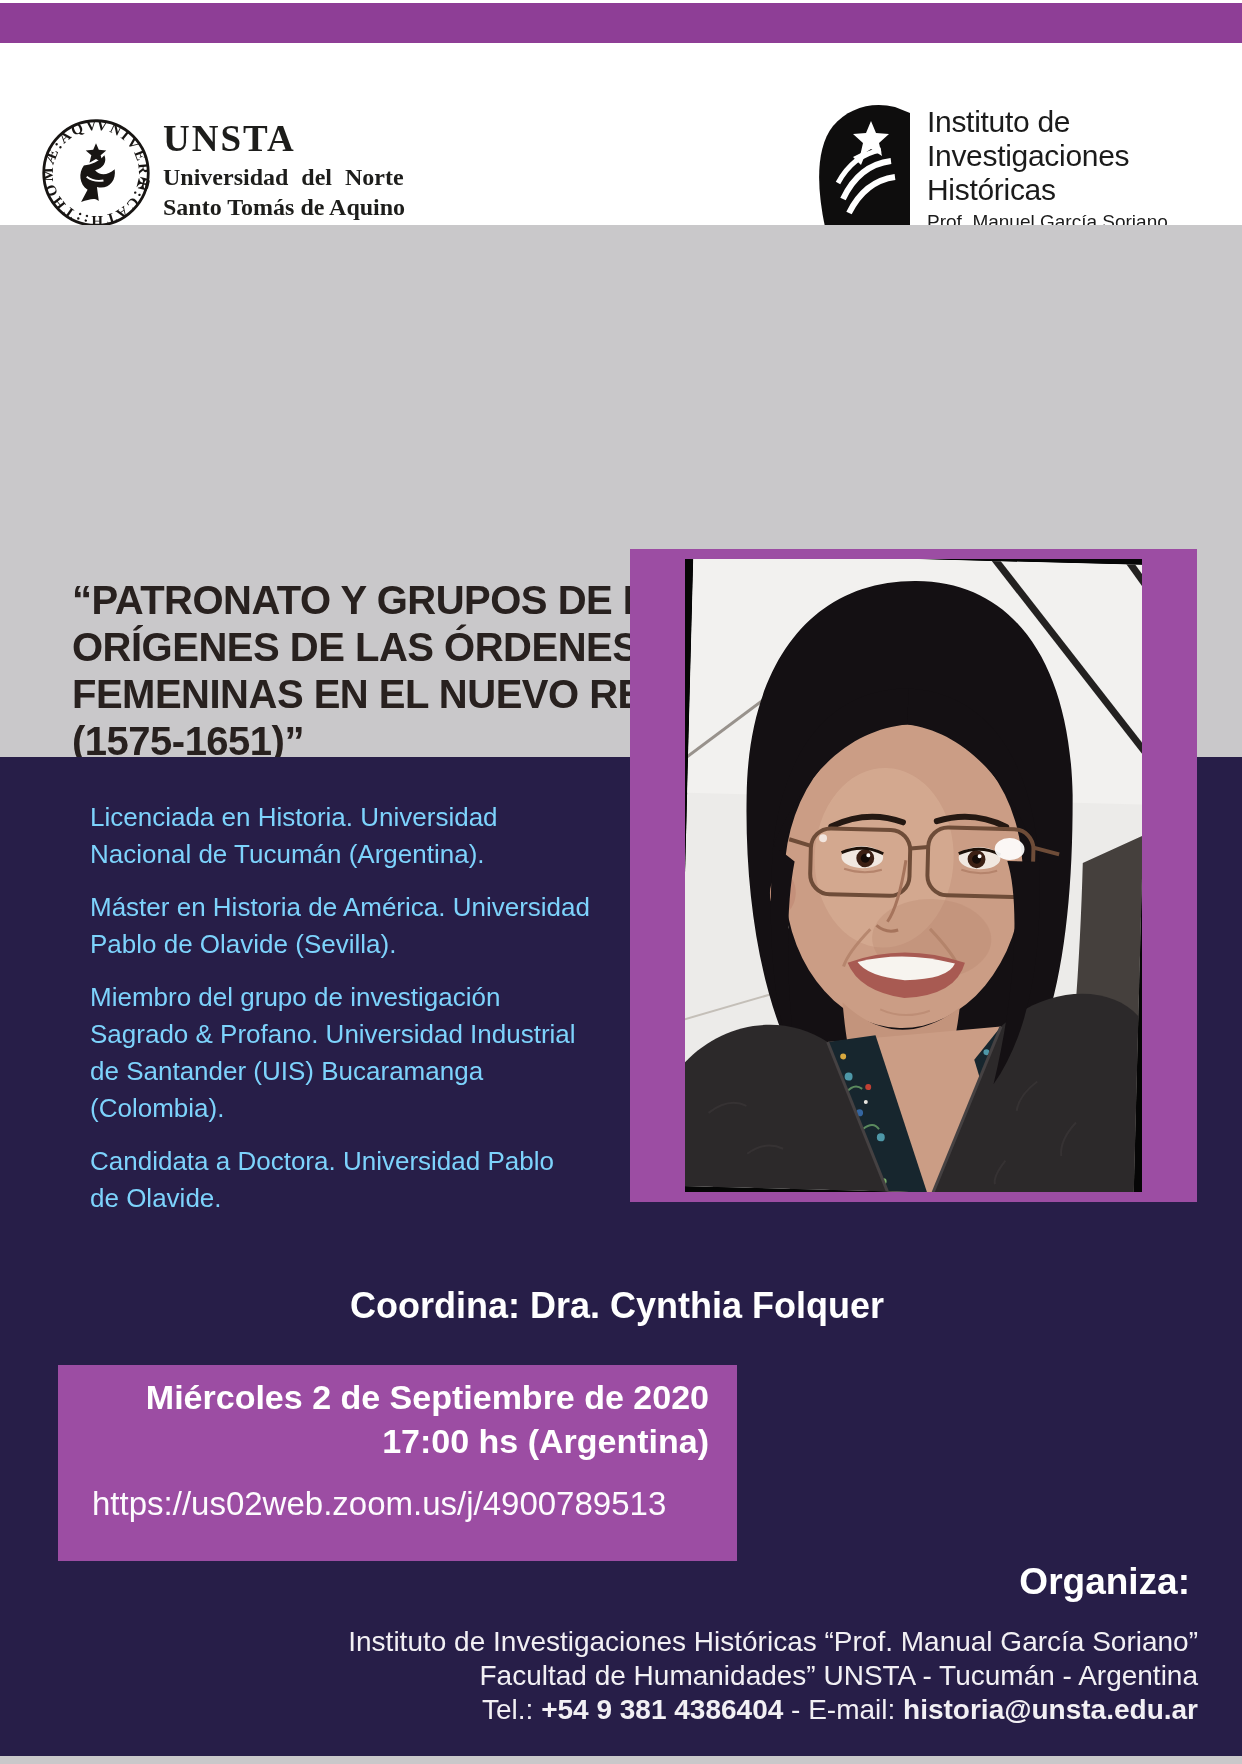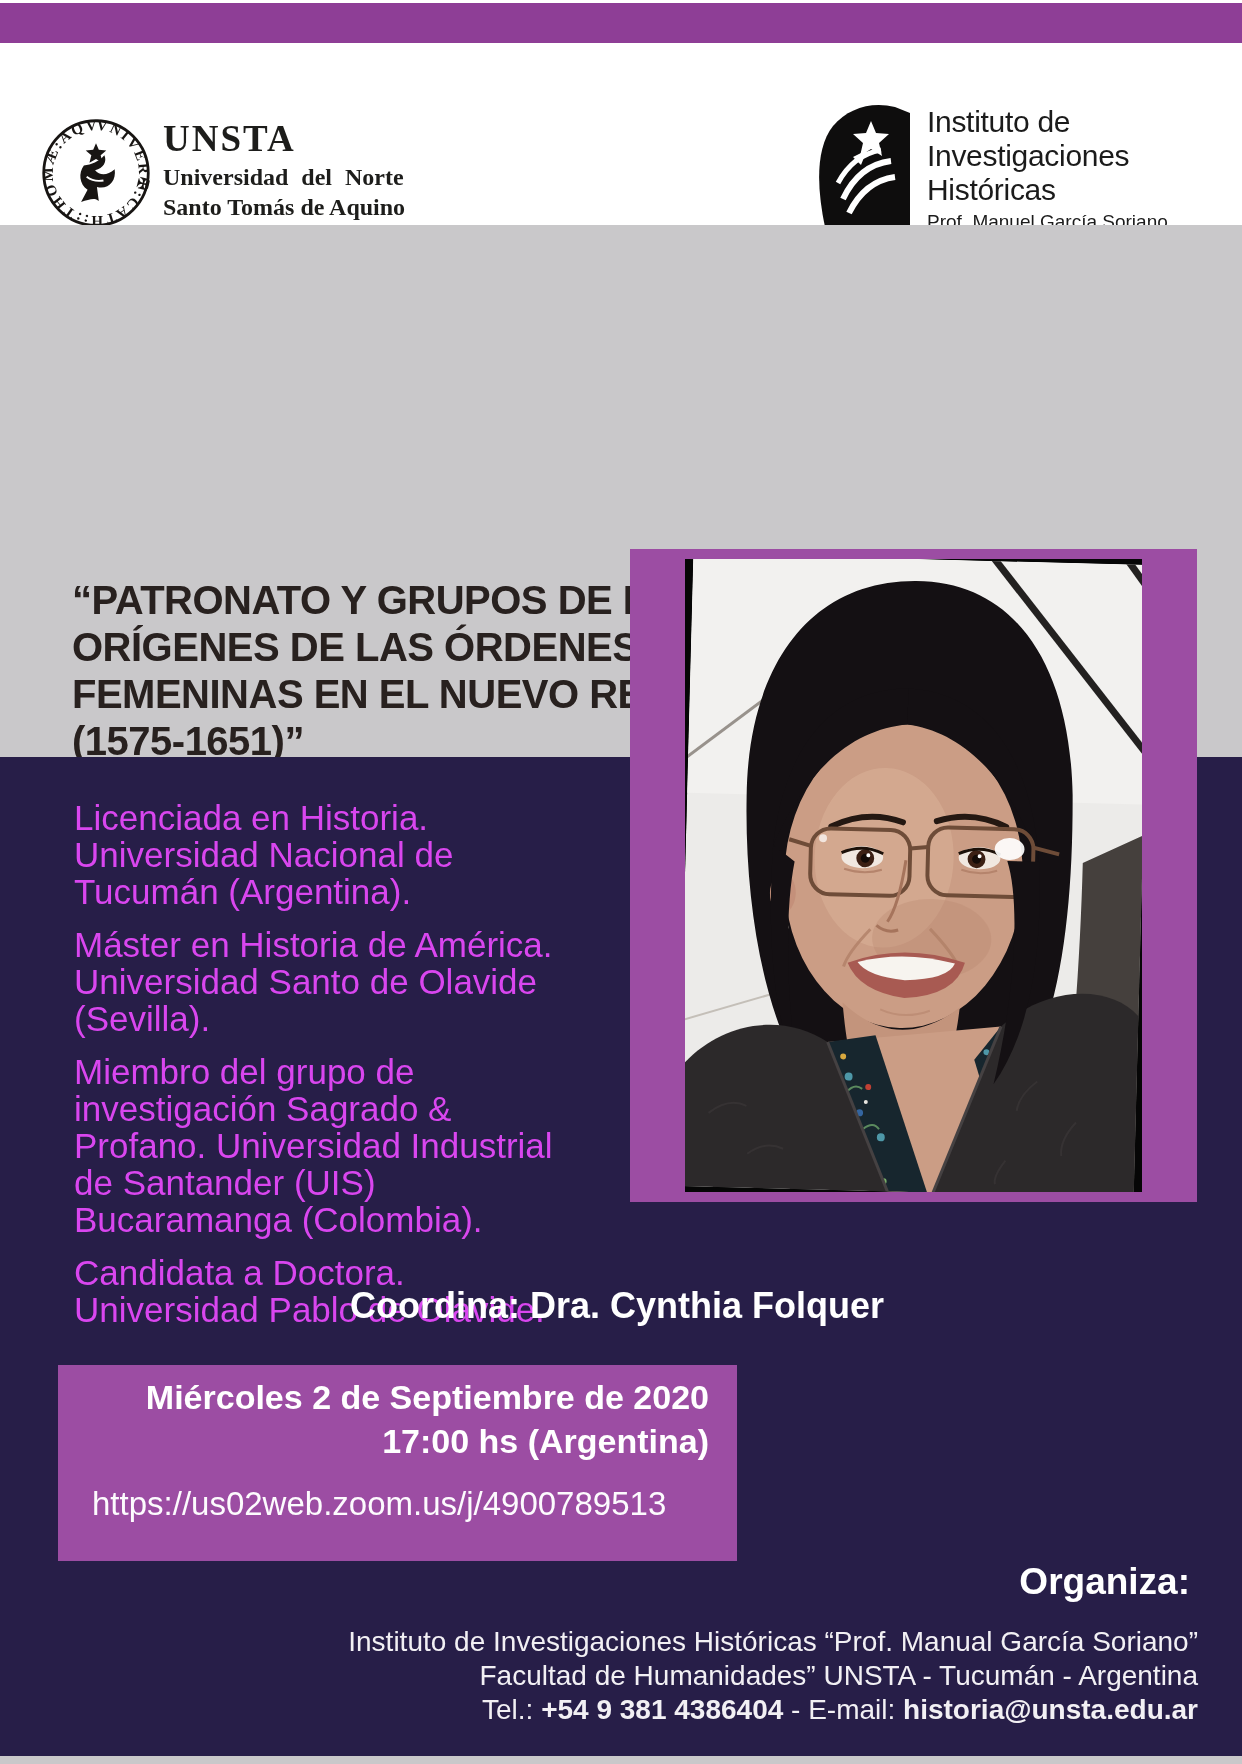--- a/index.html
+++ b/index.html
@@ -27,21 +27,21 @@
   
   .grayband{position:absolute;left:0;top:225px;width:1242px;height:532px;background:#c9c8ca;}
   .series-title{position:absolute;left:85px;top:255px;width:1100px;font-size:50px;line-height:54px;
                 font-weight:bold;color:#28211f;letter-spacing:-1px;}
   .talk-title{position:absolute;left:72px;top:352px;width:1040px;font-size:40px;line-height:47px;
               font-weight:bold;color:#28211f;letter-spacing:-0.5px;}
   .speaker-name{position:absolute;left:72px;top:664px;font-size:48px;font-weight:bold;color:#28211f;}
 
   
   .navy{position:absolute;left:0;top:757px;width:1242px;height:999px;background:#271e48;}
-  .bio{position:absolute;left:74px;top:42px;width:500px;color:#d946ef;font-size:35px;line-height:37px;}
+  .bio{position:absolute;left:90px;top:42px;width:500px;color:#7dd3fc;font-size:26px;line-height:37px;}
   .bio p{margin:0 0 16px 0;}
   .coordina{position:absolute;left:82px;top:528px;width:1070px;text-align:center;color:#ffffff;
             font-size:36px;font-weight:bold;}
   .datebox{position:absolute;left:58px;top:608px;width:679px;height:196px;background:#9c4da3;
            color:#ffffff;box-sizing:border-box;padding:10px 28px 0 24px;}
   .date-line{text-align:right;font-size:34px;line-height:44px;font-weight:bold;}
   .zoom-url{text-align:left;font-size:33px;margin-top:22px;padding-left:10px;font-weight:normal;color:#fdfbfe;}
   .organiza{position:absolute;right:52px;top:804px;font-size:37px;font-weight:bold;color:#ffffff;}
   .footer-block{position:absolute;right:44px;top:868px;text-align:right;color:#f2f0f4;
                 font-size:28px;line-height:34px;}
@@ -107,21 +107,21 @@
       <div>ORÍGENES DE LAS ÓRDENES RELIGIOSAS</div>
       <div>FEMENINAS EN EL NUEVO REINO DE GRANADA</div>
       <div>(1575-1651)”</div>
     </div>
     <h2 class="speaker-name" style="margin:0;">Sofia Brizuela</h2>
   </section>
 
   <section class="navy">
     <div class="bio">
       <p>Licenciada en Historia. Universidad Nacional de Tucumán (Argentina).</p>
-      <p>Máster en Historia de América. Universidad Santo de Olavide (Sevilla).</p>
+      <p>Máster en Historia de América. Universidad Pablo de Olavide (Sevilla).</p>
       <p>Miembro del grupo de investigación Sagrado &amp; Profano. Universidad Industrial de Santander (UIS) Bucaramanga (Colombia).</p>
       <p>Candidata a Doctora. Universidad Pablo de Olavide.</p>
     </div>
 
     <div class="coordina">Coordina: Dra. Cynthia Folquer</div>
 
     <div class="datebox">
       <div class="date-line">Miércoles 2 de Septiembre de 2020</div>
       <div class="date-line">17:00 hs (Argentina)</div>
       <div class="zoom-url">https://us02web.zoom.us/j/4900789513</div>

